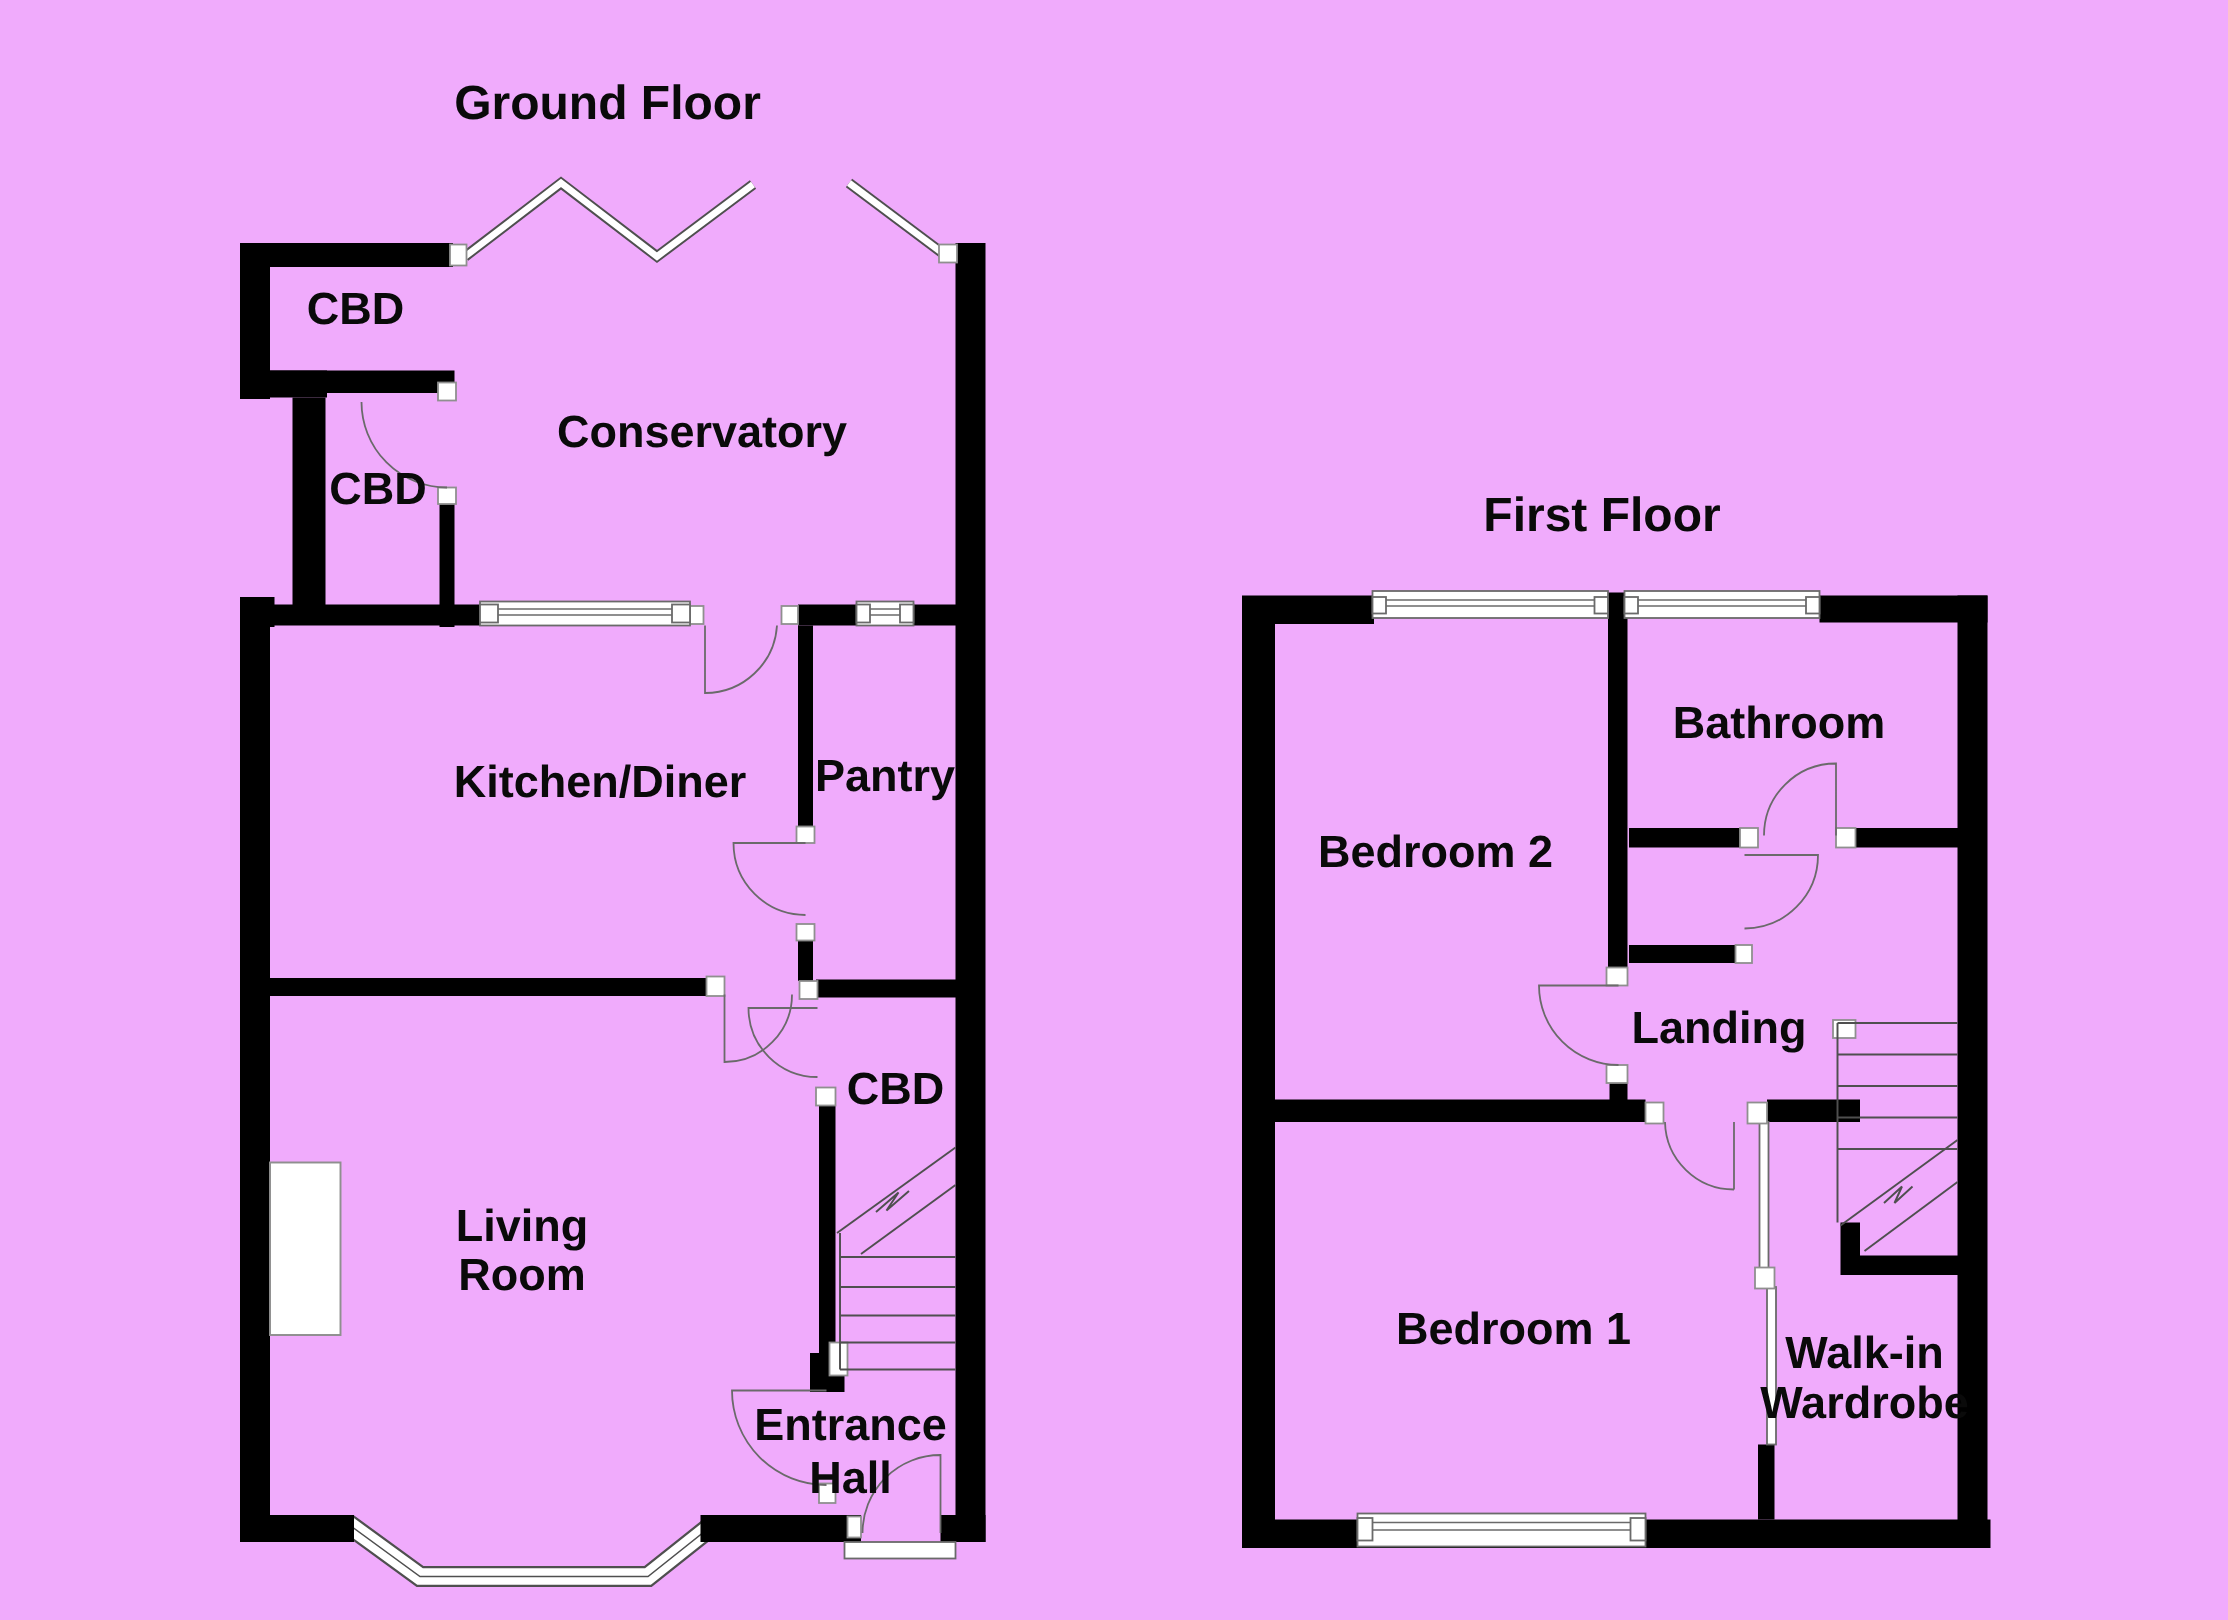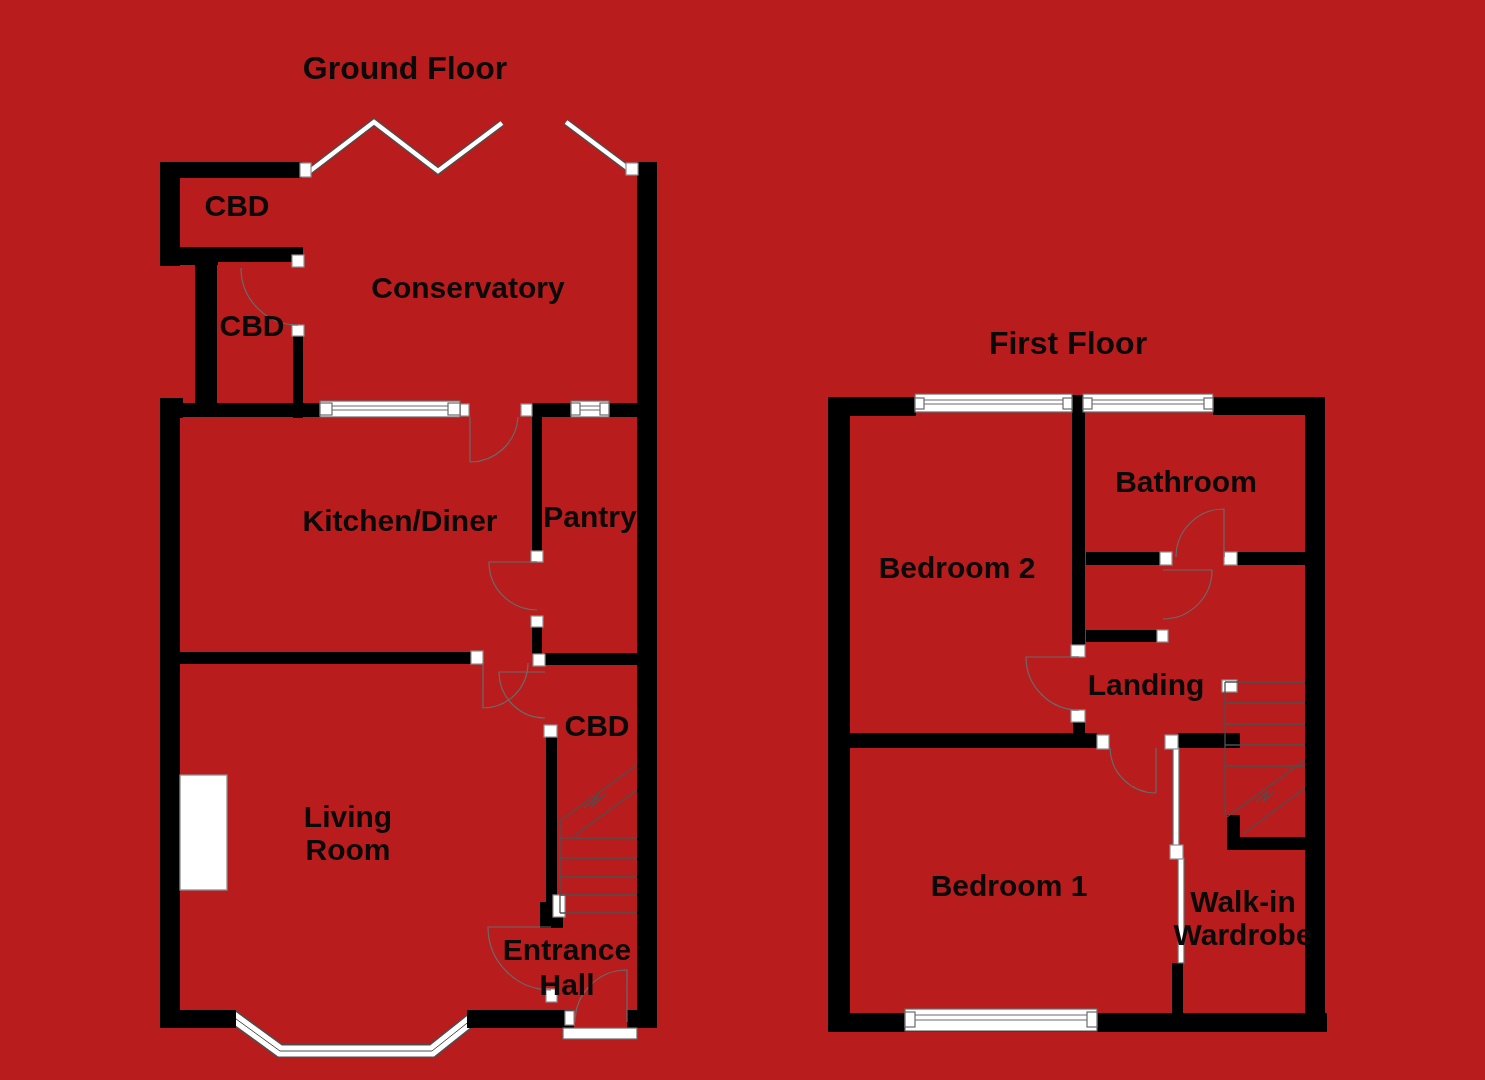--- a/index.html
+++ b/index.html
@@ -1,16 +1,16 @@
 <!DOCTYPE html>
 <html><head>
 <meta charset="utf-8">
 <style>
   html,body{margin:0;padding:0;background:#ffffff;}
-  .canvas{position:relative;width:1485px;height:1080px;background:#b91c1c;overflow:hidden;text-align:right;}
+  .canvas{position:relative;width:1485px;height:1080px;background:#f0abfc;overflow:hidden;text-align:right;}
   svg{display:block;}
   .wall{fill:#000000;stroke:none;}
   .cap{fill:#ffffff;stroke:#8f8f8f;stroke-width:1.2;}
   .thin{stroke:#4f4f4f;stroke-width:1.3;fill:none;}
   .door{stroke:#6a6a6a;stroke-width:1.2;fill:none;}
   .winframe{fill:#ffffff;stroke:#6a6a6a;stroke-width:1.2;}
   .winline{stroke:#6a6a6a;stroke-width:1;fill:none;}
   .glaze-out{stroke:#4f4f4f;stroke-width:7;fill:none;}
   .glaze-in{stroke:#ffffff;stroke-width:4.4;fill:none;}
   .band-out{stroke:#4f4f4f;stroke-width:14;fill:none;}

